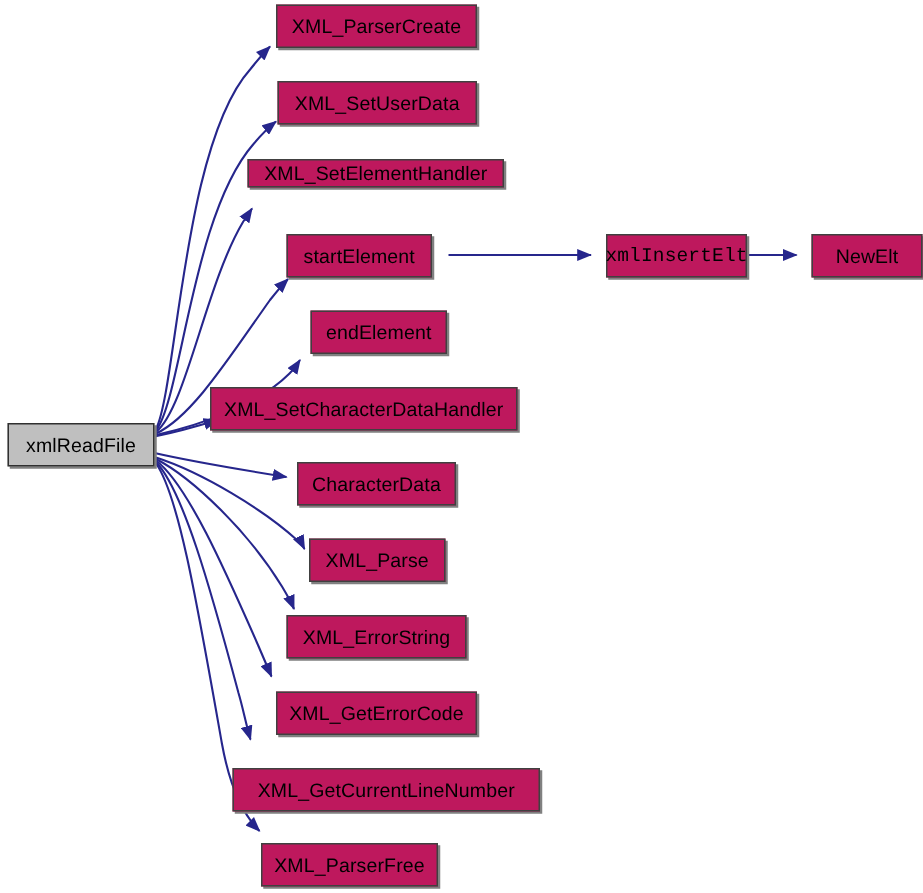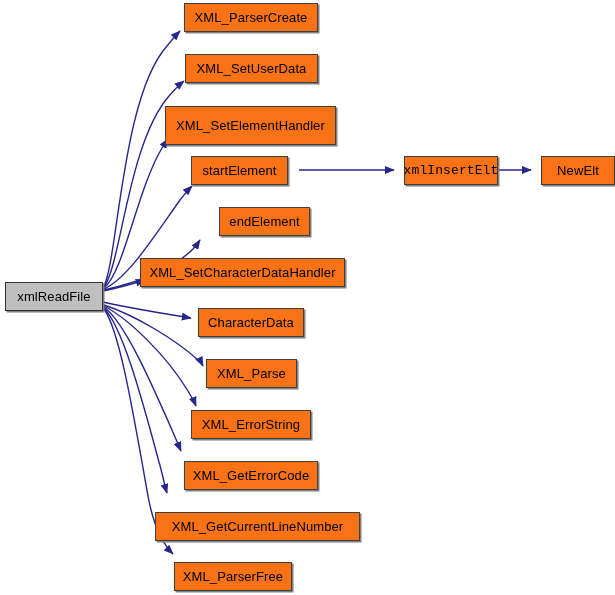--- a/index.html
+++ b/index.html
@@ -23,21 +23,21 @@
     position: absolute;
     left: 0;
     top: 0;
     width: 615px;
     height: 595px;
   }
   .node {
     position: absolute;
     box-sizing: border-box;
     border: 1px solid #404040;
-    background: #f97316;
+    background: #be185d;
     color: #000000;
     font-size: 13px;
     line-height: 1;
     display: flex;
     align-items: center;
     justify-content: center;
     letter-spacing: 0.1px;
     white-space: nowrap;
     box-shadow: 1.5px 1.5px 0 0 #808080;
   }
@@ -79,27 +79,27 @@
   <div id="nodes-layer">
       <div class="node current" style="left: 5px; top: 282px; width: 98px; height: 29px;">
         <span class="node-label">xmlReadFile</span>
       </div>
       <div class="node" style="left: 184px; top: 3px; width: 134px; height: 29px;">
         <span class="node-label">XML_ParserCreate</span>
       </div>
       <div class="node" style="left: 185px; top: 54px; width: 133px; height: 29px;">
         <span class="node-label">XML_SetUserData</span>
       </div>
-      <div class="node" style="left: 165px; top: 106px; width: 171px; height: 39px;">
+      <div class="node" style="left: 165px; top: 106px; width: 171px; height: 19px;">
         <span class="node-label">XML_SetElementHandler</span>
       </div>
       <div class="node" style="left: 191px; top: 156px; width: 97px; height: 29px;">
         <span class="node-label">startElement</span>
       </div>
-      <div class="node" style="left: 207px; top: 207px; width: 91px; height: 29px; margin-left: 12px;">
+      <div class="node" style="left: 207px; top: 207px; width: 91px; height: 29px;">
         <span class="node-label">endElement</span>
       </div>
       <div class="node" style="left: 140px; top: 258px; width: 205px; height: 29px;">
         <span class="node-label">XML_SetCharacterDataHandler</span>
       </div>
       <div class="node" style="left: 198px; top: 308px; width: 106px; height: 29px;">
         <span class="node-label">CharacterData</span>
       </div>
       <div class="node" style="left: 206px; top: 359px; width: 91px; height: 29px;">
         <span class="node-label">XML_Parse</span>

